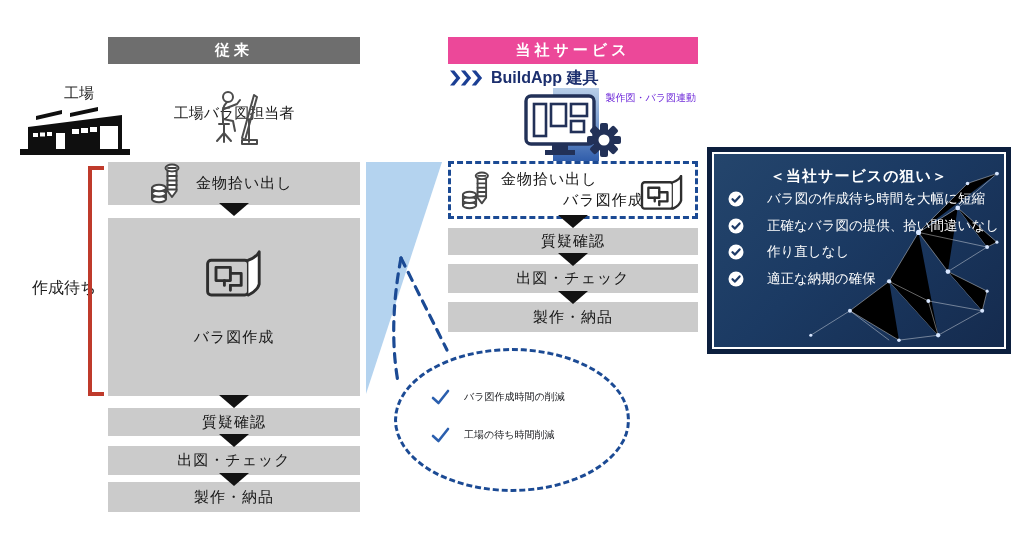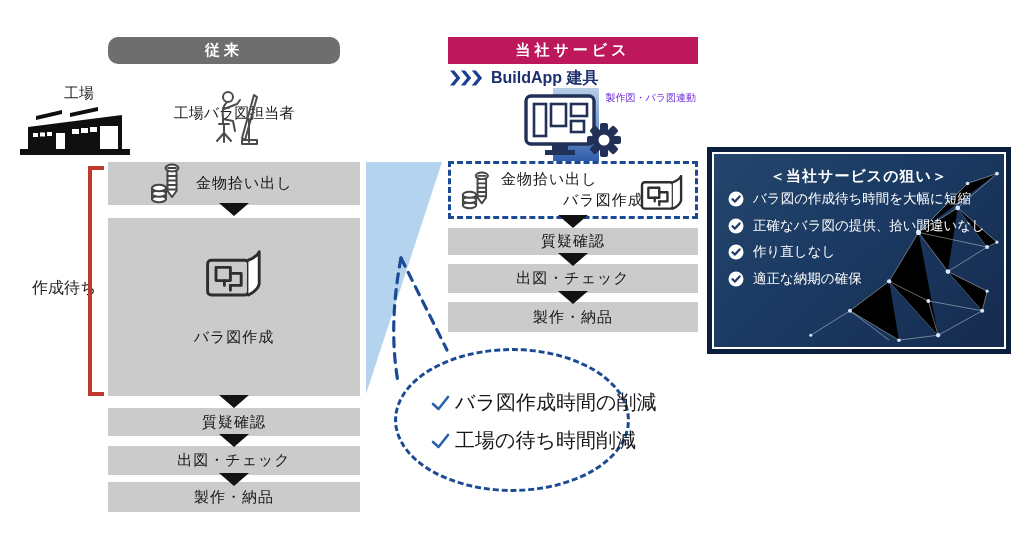--- a/index.html
+++ b/index.html
@@ -6,22 +6,22 @@
   body { background:#fff; }
   .canvas {
     position:relative; width:1015px; height:550px; background:#ffffff;
     font-family:"Liberation Sans","DejaVu Sans",sans-serif; overflow:hidden;
   }
   .abs { position:absolute; }
   .hdr {
     position:absolute; height:27px; display:flex; align-items:center; justify-content:center;
     color:#fff; font-size:15px; font-weight:bold; letter-spacing:4px;
   }
-  .hdr-trad { left:108px; top:37px; width:232px; background:#6e6e6e;border-radius:10px; }
-  .hdr-svc  { left:448px; top:37px; width:250px; background:#be185d; }
+  .hdr-trad { left:108px; top:37px; width:252px; background:#6e6e6e; }
+  .hdr-svc  { left:448px; top:37px; width:250px; background:#ec4899; }
   .lbl { position:absolute; color:#1d1d1d; font-size:15px; }
   .center-lbl { display:flex; align-items:center; justify-content:center; }
   .graybox {
     position:absolute; background:#cbcbcb; display:flex; align-items:center; justify-content:center;
     font-size:15px; color:#161616; letter-spacing:1px;
   }
   .arrow {
     position:absolute; width:0; height:0; z-index:3;
     border-left:15px solid transparent; border-right:15px solid transparent; border-top:13px solid #121212;
   }
@@ -46,32 +46,32 @@
   }
   .panel-inner {
     position:relative; width:100%; height:100%; border:2px solid #ffffff;
     background:linear-gradient(135deg,#24456c 0%,#1b3a63 45%,#152b4e 100%); overflow:hidden;
   }
   .panel-title {
     position:relative; margin-top:13px; text-align:center; color:#ffffff;
     font-size:15px; font-weight:bold; letter-spacing:1px; z-index:2;
   }
   .panel-item {
-    position:relative; display:flex; align-items:center; gap:9px;
+    position:relative; display:flex; align-items:center; gap:23px;
     margin:0 0 0 14px; height:26.5px; color:#ffffff; font-size:13.5px; z-index:2;
   }
   .panel-item:first-of-type { margin-top:10px; }
   .plexus { position:absolute; right:0; top:0; height:100%; z-index:1; }
   .bubble {
     position:absolute; left:394px; top:348px; width:236px; height:144px;
     background:#fff; border:3.5px dashed #1b4a94; border-radius:50%; z-index:4;
   }
   .bubble-item {
-    position:absolute; left:34px; display:flex; align-items:center; gap:5px;
-    font-size:20px; color:#17181c; white-space:nowrap;
+    position:absolute; left:34px; display:flex; align-items:center; gap:14px;
+    font-size:10px; color:#17181c; white-space:nowrap;
   }
   .overlay-svg { position:absolute; left:0; top:0; z-index:1; pointer-events:none; }
   .icon { display:block; }
 </style>
 </head>
 <body>
 
 <div class="canvas">
 
   <svg class="overlay-svg" width="1015" height="550">

